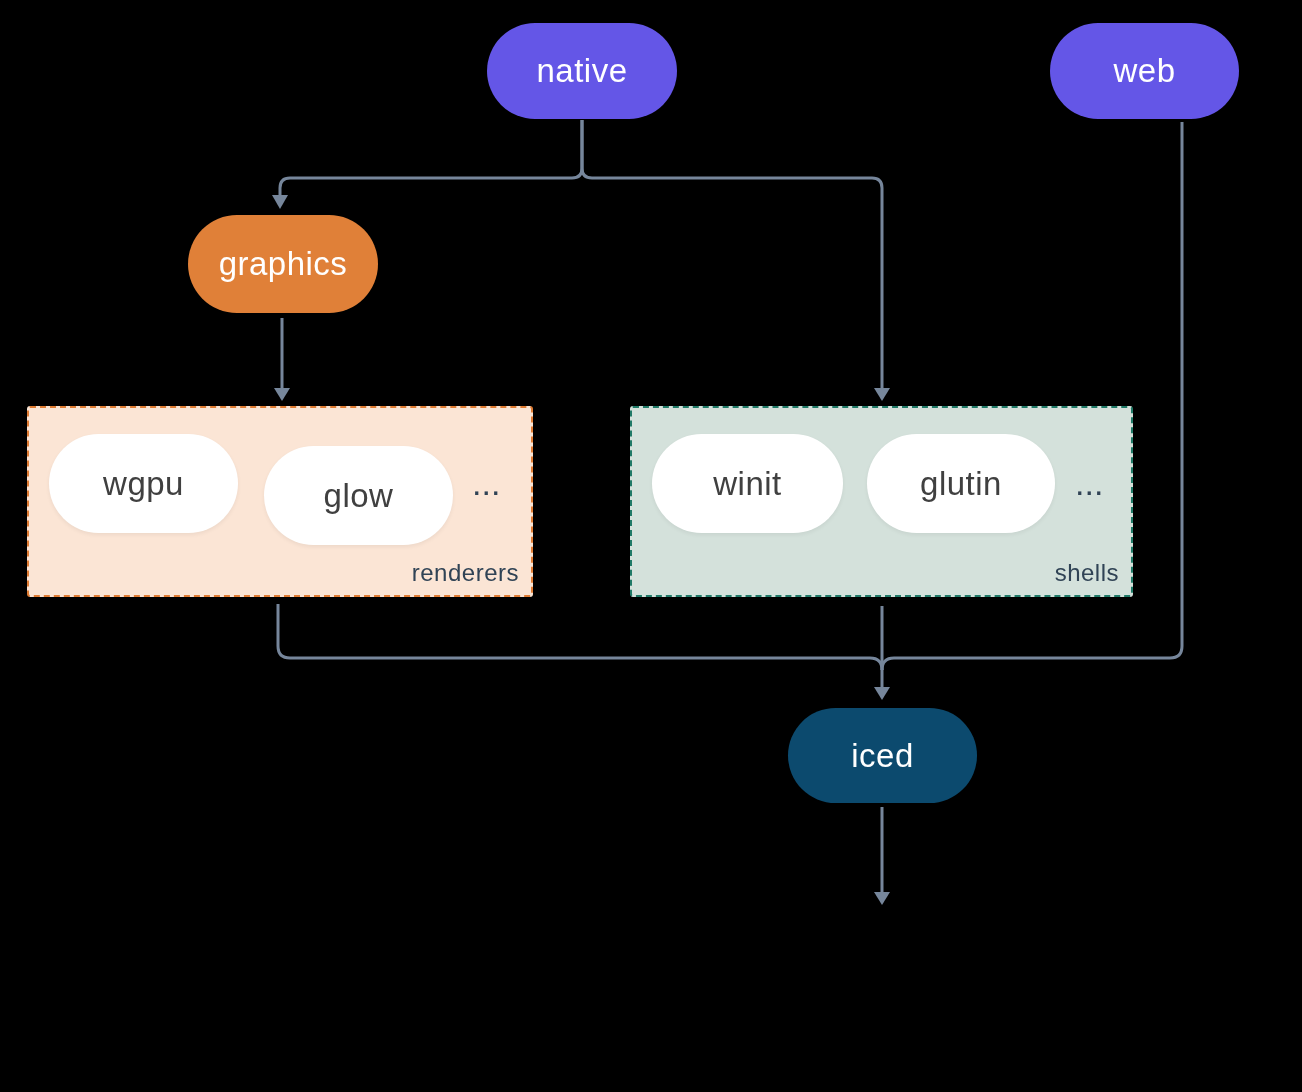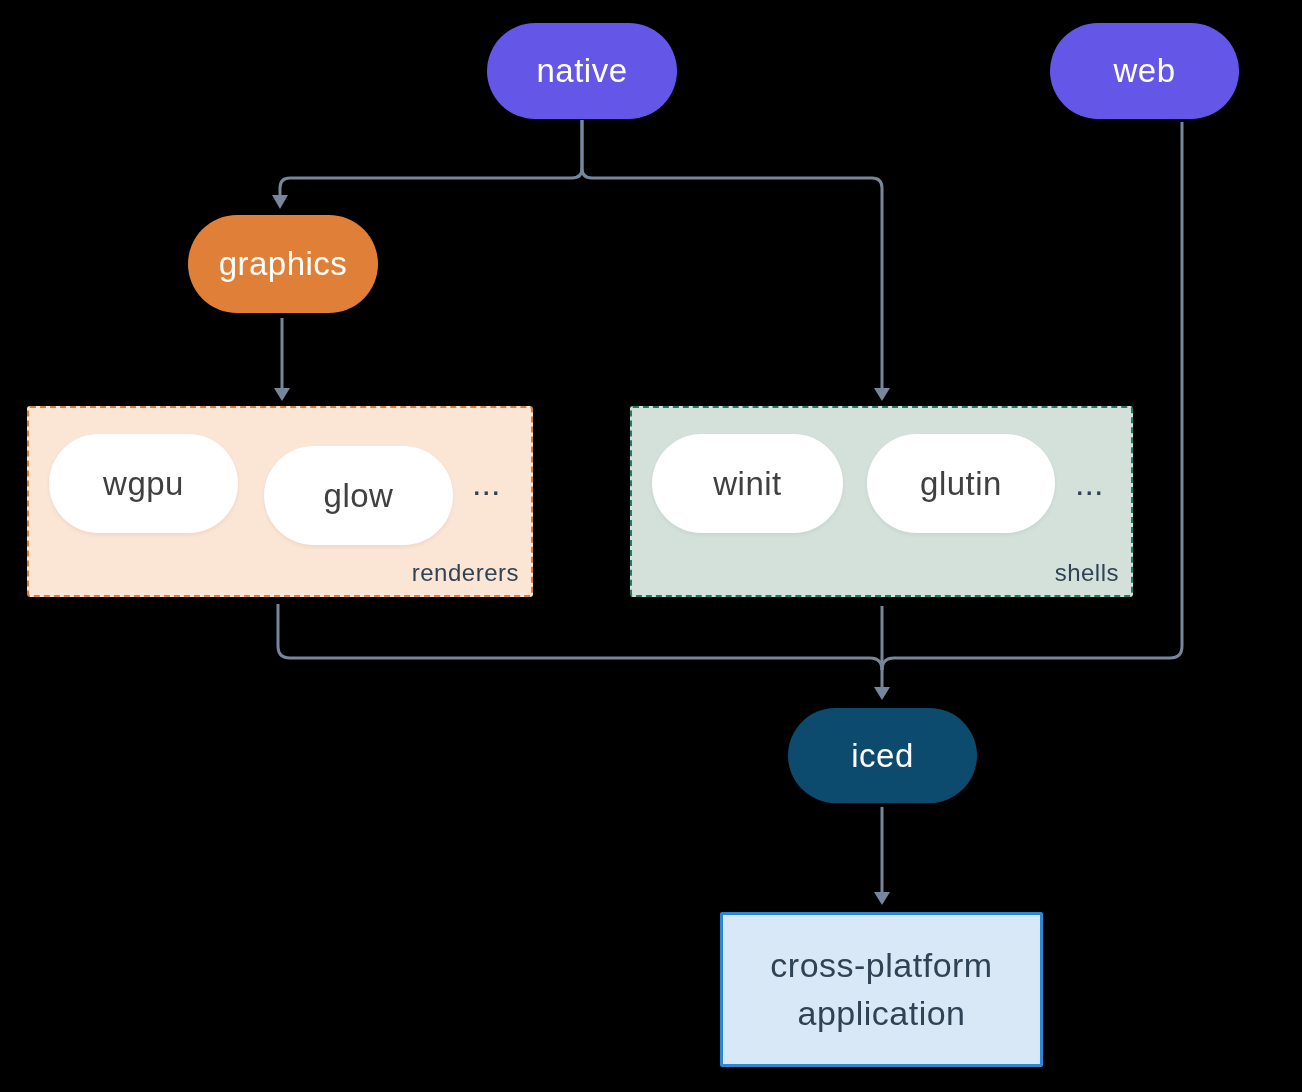--- a/index.html
+++ b/index.html
@@ -173,17 +173,14 @@
     <div class="ellipsis ellipsis-shells">
       <span>...</span>
     </div>
     <div class="group-label">shells</div>
   </div>
 
   <div class="pill pill-primary node-iced">
     <span>iced</span>
   </div>
 
-  <div class="app-box">
-    <span class="app-label">cross-platform application</span>
-  </div>
 
 </div>
 
 </body></html>

